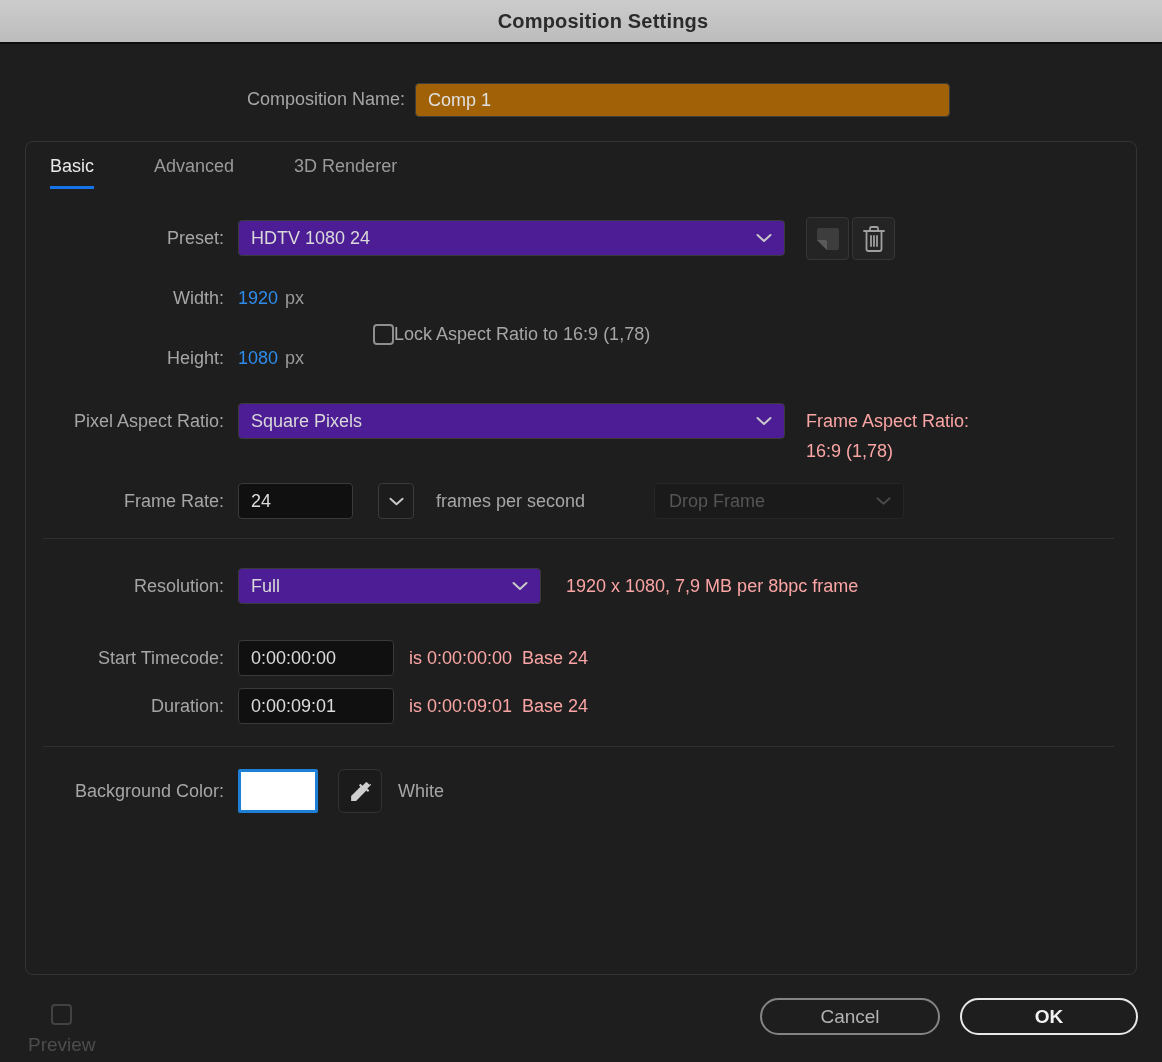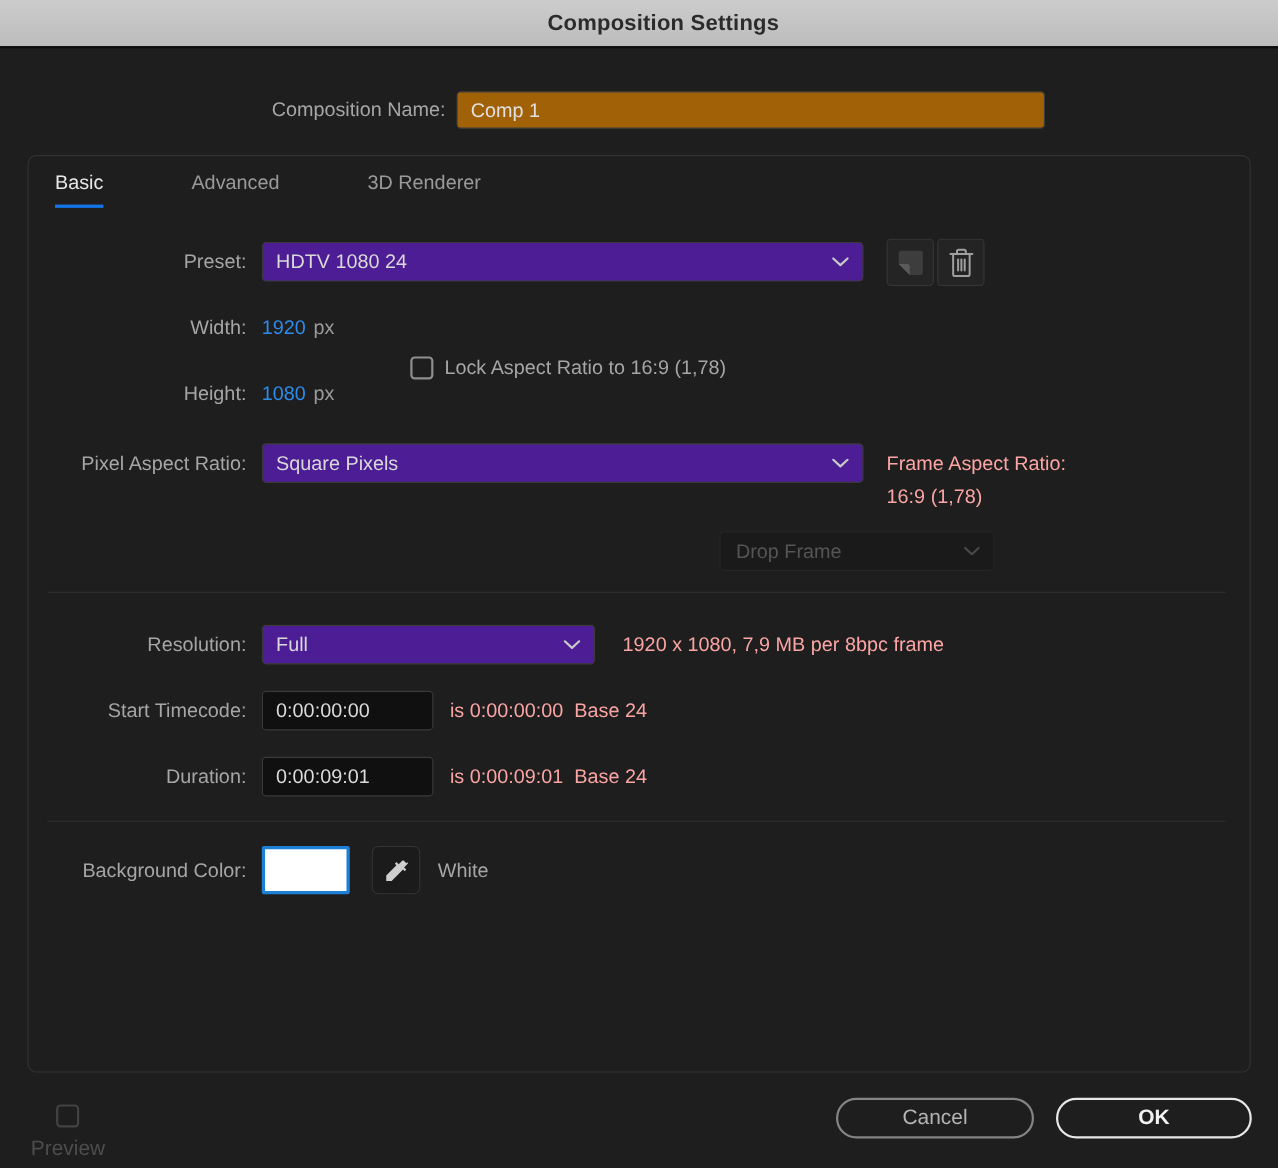--- a/index.html
+++ b/index.html
@@ -32,21 +32,21 @@
     font-family:"Liberation Sans", sans-serif; outline:none;
   }
 
   
   .panel {
     position:absolute; left:25px; top:141px; width:1112px; height:834px;
     border:1px solid #333333; border-radius:8px;
   }
 
   
-  .tabs { position:absolute; left:24px; top:14px; display:flex; gap:80px; }
+  .tabs { position:absolute; left:24px; top:14px; display:flex; gap:60px; }
   .tab { font-size:18px; color:#9a9a9a; padding-bottom:9px; border-bottom:3px solid transparent; cursor:default; }
   .tab.active { color:#e9e9e9; border-bottom-color:#1473e6; }
 
   
   .row { position:absolute; left:0; display:flex; align-items:center; }
   .lbl { width:212px; padding-right:14px; text-align:right; font-size:18px; color:#a6a6a6; flex:none; }
 
   
   .select {
     position:relative; height:36px; background:#4c1d95;
@@ -169,21 +169,21 @@
       </svg>
     </div>
   </div>
 
   <div class="row" style="top:146px;">
     <span class="lbl">Width:</span>
     <span class="val blue">1920</span>
     <span class="unit">px</span>
   </div>
 
-  <div style="position:absolute; left:347px; top:182px; display:flex; gap:10px;">
+  <div style="position:absolute; left:347px; top:182px; display:flex; ">
     <div class="checkbox"></div>
     <span style="font-size:18px; color:#a6a6a6;">Lock Aspect Ratio to 16:9 (1,78)</span>
   </div>
 
   <div class="row" style="top:206px;">
     <span class="lbl">Height:</span>
     <span class="val blue">1080</span>
     <span class="unit">px</span>
   </div>
 
@@ -194,41 +194,51 @@
       <svg class="chev" width="16" height="9" viewBox="0 0 16 9">
           <path d="M1.5 1.5 L8 7.5 L14.5 1.5" fill="none" stroke="#c9c9c9" stroke-width="2" stroke-linecap="round" stroke-linejoin="round"></path>
         </svg>
     </div>
   </div>
   <div style="position:absolute; left:780px; top:264px; line-height:30px;">
     <div class="info">Frame Aspect Ratio:</div>
     <div class="info">16:9 (1,78)</div>
   </div>
 
+  <div class="row" style="top:341px;">
+    <span class="lbl">Frame Rate:</span>
+    <input class="tinput" style="width: 115px;" value="24">
+    <div class="chev-btn">
+      <svg width="15" height="9" viewBox="0 0 16 9">
+          <path d="M1.5 1.5 L8 7.5 L14.5 1.5" fill="none" stroke="#c9c9c9" stroke-width="2" stroke-linecap="round" stroke-linejoin="round"></path>
+        </svg>
+    </div>
+    <span class="info" style="margin-left:22px; color:#a6a6a6;">frames per second</span>
+  </div>
   <div class="dropframe">
     <span>Drop Frame</span>
     <svg class="chev" width="15" height="9" viewBox="0 0 16 9">
         <path d="M1.5 1.5 L8 7.5 L14.5 1.5" fill="none" stroke="#4a4a4a" stroke-width="2" stroke-linecap="round" stroke-linejoin="round"></path>
       </svg>
   </div>
 
   <div class="divider" style="top:396px;"></div>
 
   <div class="row" style="top:426px;">
     <span class="lbl">Resolution:</span>
     <div class="select w-res">
       <span>Full</span>
       <svg class="chev" width="16" height="9" viewBox="0 0 16 9">
           <path d="M1.5 1.5 L8 7.5 L14.5 1.5" fill="none" stroke="#c9c9c9" stroke-width="2" stroke-linecap="round" stroke-linejoin="round"></path>
         </svg>
     </div>
     <span class="info" style="margin-left:25px;">1920 x 1080, 7,9 MB per 8bpc frame</span>
   </div>
 
-  <div class="row" style="top:486px;">
+  <div class="row" style="top:498px;">
     <span class="lbl">Start Timecode:</span>
     <input class="tinput" style="width: 156px;" value="0:00:00:00">
     <span class="info" style="margin-left:15px;">is 0:00:00:00  Base 24</span>
   </div>
 
   <div class="row" style="top:546px;">
     <span class="lbl">Duration:</span>
     <input class="tinput" style="width: 156px;" value="0:00:09:01">
     <span class="info" style="margin-left:15px;">is 0:00:09:01  Base 24</span>
   </div>

